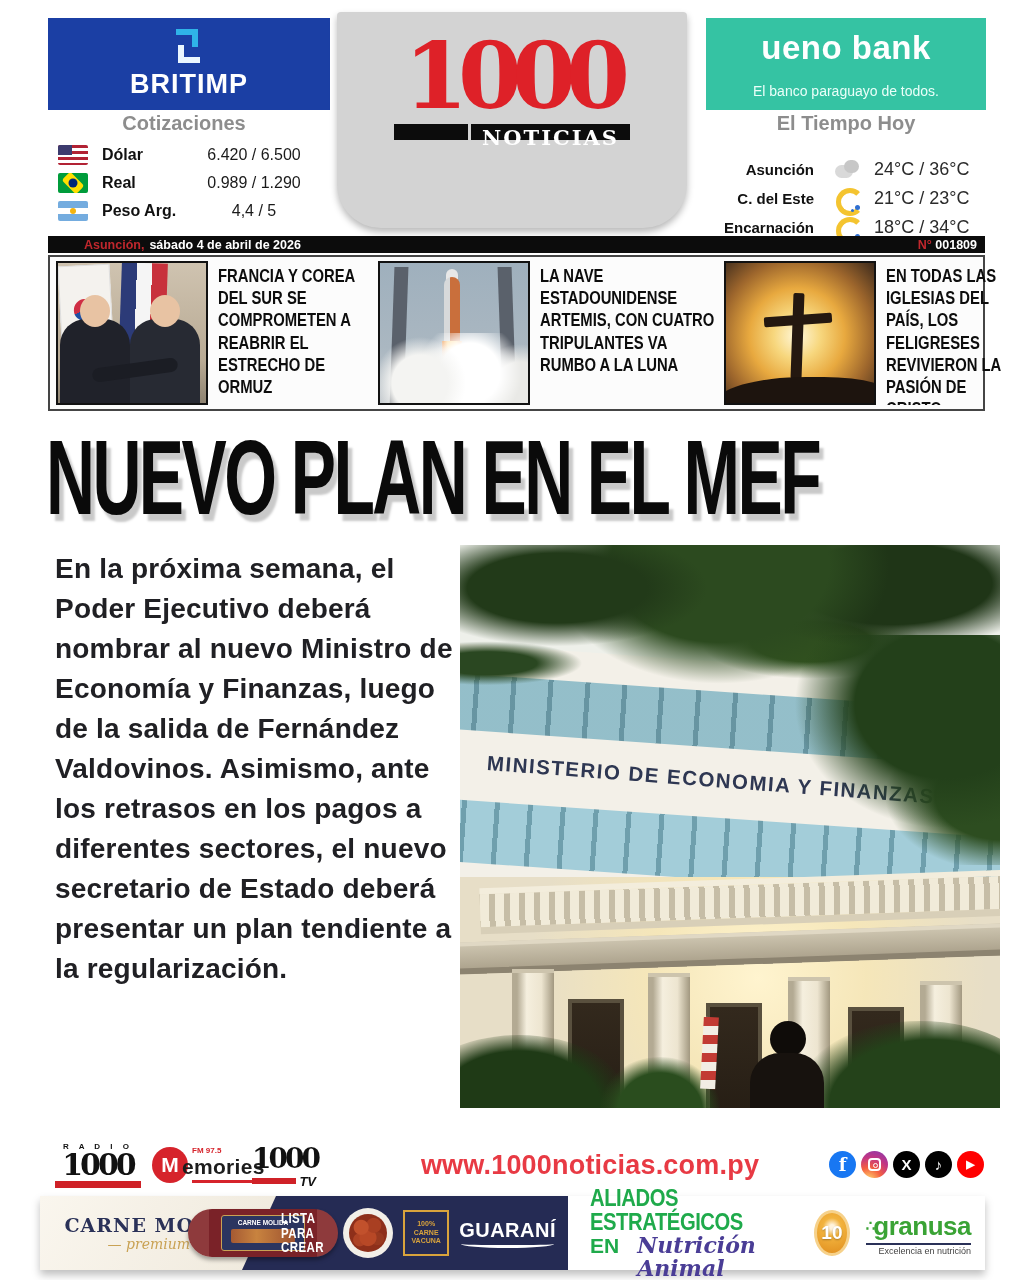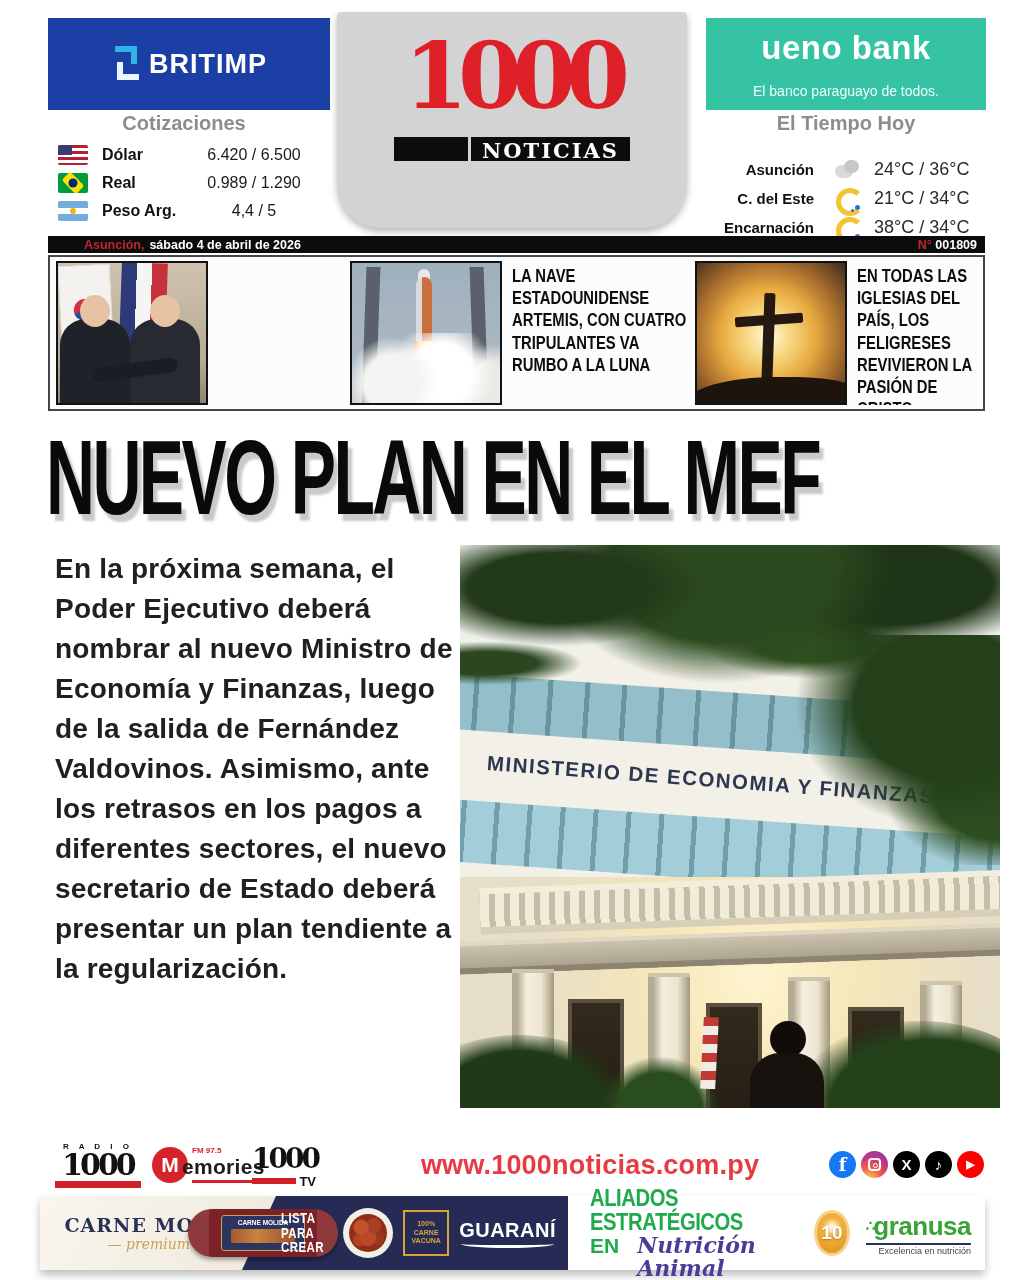--- a/index.html
+++ b/index.html
@@ -1,21 +1,21 @@
 <!DOCTYPE html>
 <html><head>
 <meta charset="utf-8">
 <style>
   * { margin:0; padding:0; box-sizing:border-box; }
   html,body { background:#fff; }
   body { font-family:"Liberation Sans", sans-serif; }
   .page { position:relative; width:1024px; height:1280px; background:#fff; overflow:hidden; margin:0 auto; }
 
   
-  .britimp-box { position:absolute; left:48px; top:18px; width:282px; height:92px; background:#1b3fa4; display:flex; flex-direction:row; align-items:center; justify-content:center; gap:4px; }
+  .britimp-box { position:absolute; left:48px; top:18px; width:282px; height:92px; background:#1b3fa4; display:flex; flex-direction:column; align-items:center; justify-content:center; gap:4px; }
   .britimp-mark { position:relative; width:34px; height:36px; }
   .britimp-mark .m1 { position:absolute; left:4px; top:0; width:22px; height:18px; border:6px solid #2fb3e8; border-bottom:none; border-left:none; }
   .britimp-mark .m2 { position:absolute; left:6px; top:16px; width:22px; height:18px; border:6px solid #eaf6ff; border-top:none; border-right:none; }
   .britimp-name { color:#fff; font-weight:700; font-size:27px; letter-spacing:1px; }
 
   .cot-block { position:absolute; left:58px; top:112px; width:252px; }
   .cot-title { text-align:center; color:#8d8d8d; font-weight:700; font-size:20px; margin-bottom:6px; }
   .cot-row { display:grid; grid-template-columns:44px 96px 1fr; align-items:center; height:28px; }
   .cot-label { font-weight:700; font-size:16px; color:#111; }
   .cot-value { font-size:16px; color:#1a1a1a; text-align:center; }
@@ -23,21 +23,21 @@
   .flag-us { background:repeating-linear-gradient(180deg,#b22234 0 3px,#fff 3px 6px); }
   .flag-us::after { content:""; position:absolute; left:0; top:0; width:14px; height:10px; background:#3c3b6e; }
   .flag-br { background:#009c3b; }
   .flag-br::before { content:""; position:absolute; left:50%; top:50%; width:20px; height:12px; background:#ffdf00; transform:translate(-50%,-50%) rotate(45deg); border-radius:3px; }
   .flag-br::after { content:""; position:absolute; left:50%; top:50%; width:9px; height:9px; border-radius:50%; background:#002776; transform:translate(-50%,-50%); }
   .flag-ar { background:linear-gradient(180deg,#74acdf 0 33%,#fff 33% 67%,#74acdf 67%); }
   .flag-ar::after { content:""; position:absolute; left:50%; top:50%; width:6px; height:6px; border-radius:50%; background:#f6b40e; transform:translate(-50%,-50%); }
 
   .logo-box { position:absolute; left:337px; top:12px; width:350px; height:216px; background:#d3d3d3; border-radius:4px 4px 44px 44px; box-shadow:0 4px 7px rgba(0,0,0,.28); text-align:center; }
   .logo-number { font-family:"DejaVu Serif", serif; font-weight:700; color:#de2128; font-size:92px; line-height:1.0; letter-spacing:-10px; margin-top:18px; }
-  .logo-bar { display:flex; width:236px; height:24px; margin:15px auto 0 auto; }
+  .logo-bar { display:flex; width:236px; height:16px; margin:2px auto 0 auto; }
   .logo-bar .solid { flex:0 0 74px; background:#0c0c0c; }
   .logo-bar .gap { flex:0 0 3px; background:#d3d3d3; }
   .logo-bar .word { flex:1; background:#0c0c0c; color:#fff; font-family:"DejaVu Serif", serif; font-size:21px; font-weight:700; letter-spacing:2px; line-height:28px; }
   .logo-tagline { font-family:"DejaVu Serif", serif; font-size:23px; color:#1c1c1c; margin-top:8px; }
 
   .ueno-box { position:absolute; left:706px; top:18px; width:280px; height:92px; background:#35c3a3; display:flex; flex-direction:column; align-items:center; justify-content:center;gap:14px; }
   .ueno-name { color:#fff; font-weight:700; font-size:33px; letter-spacing:.5px; }
   .ueno-tagline { color:#eafff9; font-size:14px; margin-top:2px; }
 
   .weather-block { position:absolute; left:710px; top:112px; width:272px; }
@@ -137,21 +137,21 @@
   .memories-logo { position:absolute; left:152px; top:1146px; display:flex; align-items:center; }
   .memories-circle { width:36px; height:36px; border-radius:50%; background:#d6232b; color:#fff; font-weight:700; font-size:21px; display:flex; align-items:center; justify-content:center; }
   .memories-text-col { margin-left:-6px; }
   .memories-fm { color:#d6232b; font-weight:700; font-size:8px; margin-left:10px; }
   .memories-name { font-size:21px; font-weight:700; color:#1d1d1d; letter-spacing:.3px; }
   .memories-tagline-bar { height:3px; width:70px; background:#d6232b; margin-left:10px; margin-top:1px; }
   .tv-logo { position:absolute; left:252px; top:1146px; width:64px; }
   .tv-number { font-family:"DejaVu Serif", serif; font-weight:700; font-size:28px; line-height:.95; letter-spacing:-3px; color:#111; }
   .tv-bar-row { display:flex; align-items:center; gap:3px; margin-top:1px; }
   .tv-bar { height:6px; flex:1; background:#cf2127; }
-  .tv-suffix { font-weight:700; font-size:13px; color:#111; }
+  .tv-suffix { font-weight:700; font-size:13px; color:#111;font-style:italic; }
   .site-url { position:absolute; left:370px; top:1150px; width:440px; text-align:center; font-size:27px; font-weight:700; color:#e83a44; letter-spacing:.2px; }
   .social { position:absolute; right:40px; top:1151px; display:flex; gap:5px; }
   .social .sc { width:27px; height:27px; border-radius:50%; display:flex; align-items:center; justify-content:center; color:#fff; font-weight:700; }
   .sc-fb { background:#1877f2; font-family:"DejaVu Serif", serif; font-size:18px; }
   .sc-ig { background:radial-gradient(circle at 28% 110%,#fdc468 8%,#f56040 36%,#c13584 66%,#833ab4 100%); }
   .sc-ig .cam { width:13px; height:13px; border:2px solid #fff; border-radius:4px; position:relative; }
   .sc-ig .cam::after { content:""; position:absolute; left:3px; top:3px; width:3px; height:3px; border:1.5px solid #fff; border-radius:50%; }
   .sc-x { background:#000; font-size:15px; }
   .sc-tt { background:#010101; font-size:15px; }
   .sc-yt { background:#f00; font-size:11px; }
@@ -239,26 +239,26 @@
   <div class="weather-block">
     <div class="weather-title">El Tiempo Hoy</div>
     <div class="weather-row">
       <span class="weather-city">Asunción</span>
       <span class="wicon wicon-cloud"></span>
       <span class="weather-temps">24°C / 36°C</span>
     </div>
     <div class="weather-row">
       <span class="weather-city">C. del Este</span>
       <span class="wicon wicon-sun"></span>
-      <span class="weather-temps">21°C / 34°C</span>
+      <span class="weather-temps">21°C / 23°C</span>
     </div>
     <div class="weather-row">
       <span class="weather-city">Encarnación</span>
       <span class="wicon wicon-sun"></span>
-      <span class="weather-temps">38°C / 34°C</span>
+      <span class="weather-temps">18°C / 34°C</span>
     </div>
   </div>
 
   <div class="date-bar">
     <span class="city">Asunción,</span>
     <span>sábado 4 de abril de 2026</span>
     <span class="num-wrap">
       <span class="num-label">N°</span>
       <span>001809</span>
     </span>
@@ -270,20 +270,23 @@
       <div class="story-photo ph-handshake">
         <div class="flag-kr"></div>
           <div class="flag-fr"></div>
         <div class="man m1">
             <div class="head"></div>
           </div>
         <div class="man m2">
             <div class="head"></div>
           </div>
         <div class="arm"></div>
+      </div>
+      <div class="story-headline-wrap">
+        <div class="story-headline">FRANCIA Y COREA DEL SUR SE COMPROMETEN A REABRIR EL ESTRECHO DE ORMUZ</div>
       </div>
     </div>
 
     <div class="story">
       <div class="story-photo ph-rocket">
         <div class="tower t1"></div>
           <div class="tower t2"></div>
         <div class="nose"></div>
           <div class="body"></div>
           <div class="flame"></div>

